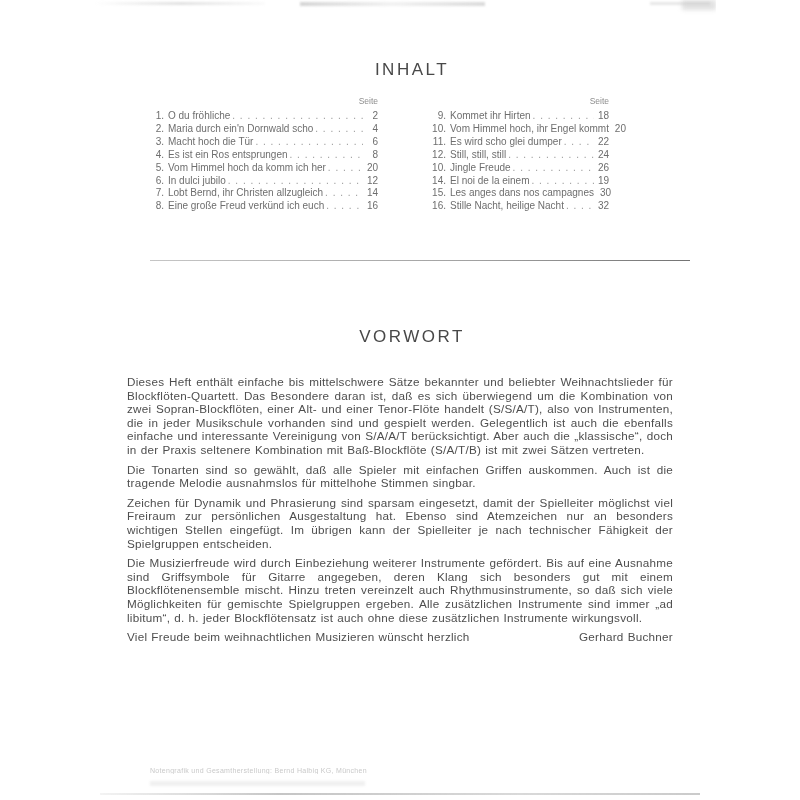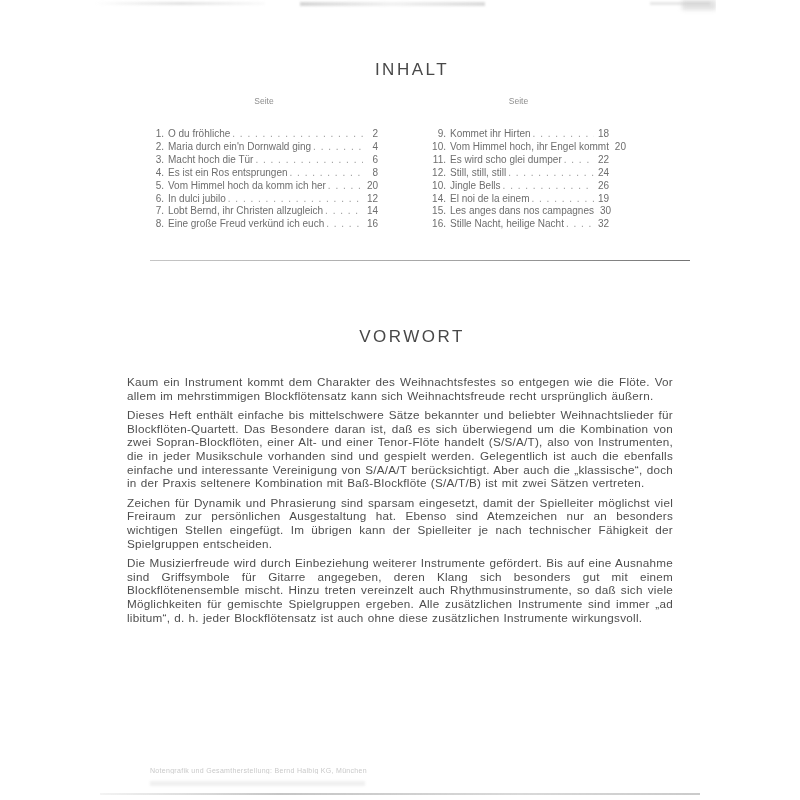--- a/index.html
+++ b/index.html
@@ -20,21 +20,21 @@
     letter-spacing:2.5px;
     color:#484848;
   }
   #inhalt-title{top:60px;}
   #vorwort-title{top:327px;}
 
   
   .toc-col{position:absolute;top:96px;font-size:10px;color:#6e6e6e;}
   #toc-left{left:150px;width:228px;}
   #toc-right{left:428px;width:181px;}
-  .seite{ text-align:center;color:#8d8d8d;font-size:8.5px;margin-bottom:22px;}
+  .seite{ text-align:right;color:#8d8d8d;font-size:8.5px;margin-bottom:4px;}
   .toc-row{display:flex;align-items:baseline;line-height:12.9px;white-space:nowrap;}
   .toc-num{text-align:right;flex:none;}
   #toc-left .toc-num{width:14px;}
   #toc-right .toc-num{width:18px;}
   .toc-title{padding-left:4px;flex:none;}
   .lead{flex:1 1 auto;overflow:hidden;white-space:nowrap;color:#9a9a9a;margin:0 2px;}
   .lead::after{content:" . . . . . . . . . . . . . . . . . . . . . . . . . . . . . . . . . .";letter-spacing:1px;}
   .toc-page{flex:none;min-width:13px;text-align:right;}
 
   
@@ -90,21 +90,21 @@
   <div class="toc-col" id="toc-left">
     <div class="seite">Seite</div>
     <div class="toc-row">
         <span class="toc-num">1.</span>
         <span class="toc-title">O du fröhliche</span>
         <span class="lead"></span>
         <span class="toc-page">2</span>
       </div>
     <div class="toc-row">
         <span class="toc-num">2.</span>
-        <span class="toc-title">Maria durch ein'n Dornwald ging</span>
+        <span class="toc-title">Maria durch ein'n Dornwald scho</span>
         <span class="lead"></span>
         <span class="toc-page">4</span>
       </div>
     <div class="toc-row">
         <span class="toc-num">3.</span>
         <span class="toc-title">Macht hoch die Tür</span>
         <span class="lead"></span>
         <span class="toc-page">6</span>
       </div>
     <div class="toc-row">
@@ -160,21 +160,21 @@
         <span class="toc-page">22</span>
       </div>
     <div class="toc-row">
         <span class="toc-num">12.</span>
         <span class="toc-title">Still, still, still</span>
         <span class="lead"></span>
         <span class="toc-page">24</span>
       </div>
     <div class="toc-row">
         <span class="toc-num">10.</span>
-        <span class="toc-title">Jingle Bells</span>
+        <span class="toc-title">Jingle Freude</span>
         <span class="lead"></span>
         <span class="toc-page">26</span>
       </div>
     <div class="toc-row">
         <span class="toc-num">14.</span>
         <span class="toc-title">El noi de la einem</span>
         <span class="lead"></span>
         <span class="toc-page">19</span>
       </div>
     <div class="toc-row">
@@ -189,23 +189,27 @@
         <span class="lead"></span>
         <span class="toc-page">32</span>
       </div>
   </div>
 
   <div class="divider"></div>
 
   <div class="big-title" id="vorwort-title">VORWORT</div>
 
   <div class="body-text">
-    <p>Kaum ein Instrument kommt dem Charakter des Weihnachtsfestes so entgegen wie die Flöte. Vor allem im mehrstimmigen Blockflötensatz kann sich Weihnachtsfreude recht ursprünglich äußern.</p>
     <p>Dieses Heft enthält einfache bis mittelschwere Sätze bekannter und beliebter Weihnachtslieder für Blockflöten-Quartett. Das Besondere daran ist, daß es sich überwiegend um die Kombination von zwei Sopran-Blockflöten, einer Alt- und einer Tenor-Flöte handelt (S/S/A/T), also von Instrumenten, die in jeder Musikschule vorhanden sind und gespielt werden. Gelegentlich ist auch die ebenfalls einfache und interessante Vereinigung von S/A/A/T berücksichtigt. Aber auch die „klassische“, doch in der Praxis seltenere Kombination mit Baß-Blockflöte (S/A/T/B) ist mit zwei Sätzen vertreten.</p>
+    <p>Die Tonarten sind so gewählt, daß alle Spieler mit einfachen Griffen auskommen. Auch ist die tragende Melodie ausnahmslos für mittelhohe Stimmen singbar.</p>
     <p>Zeichen für Dynamik und Phrasierung sind sparsam eingesetzt, damit der Spielleiter möglichst viel Freiraum zur persönlichen Ausgestaltung hat. Ebenso sind Atemzeichen nur an besonders wichtigen Stellen eingefügt. Im übrigen kann der Spielleiter je nach technischer Fähigkeit der Spielgruppen entscheiden.</p>
     <p>Die Musizierfreude wird durch Einbeziehung weiterer Instrumente gefördert. Bis auf eine Ausnahme sind Griffsymbole für Gitarre angegeben, deren Klang sich besonders gut mit einem Blockflötenensemble mischt. Hinzu treten vereinzelt auch Rhythmusinstrumente, so daß sich viele Möglichkeiten für gemischte Spielgruppen ergeben. Alle zusätzlichen Instrumente sind immer „ad libitum“, d. h. jeder Blockflötensatz ist auch ohne diese zusätzlichen Instrumente wirkungsvoll.</p>
+    <div class="closing-row">
+      <span>Viel Freude beim weihnachtlichen Musizieren wünscht herzlich</span>
+      <span>Gerhard Buchner</span>
+    </div>
   </div>
 
   <div class="imprint">Notengrafik und Gesamtherstellung: Bernd Halbig KG, München</div>
   <div class="edge-texture"></div>
   <div class="edge-bottom"></div>
 
 </div>
 
 </body></html>

